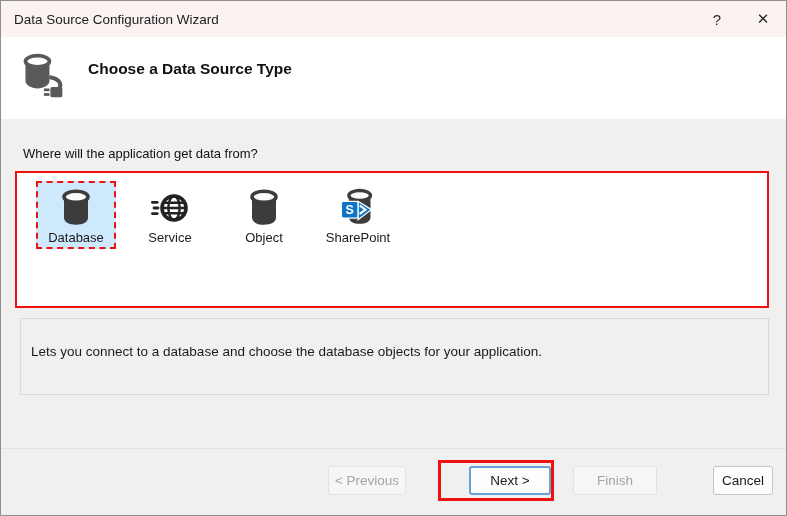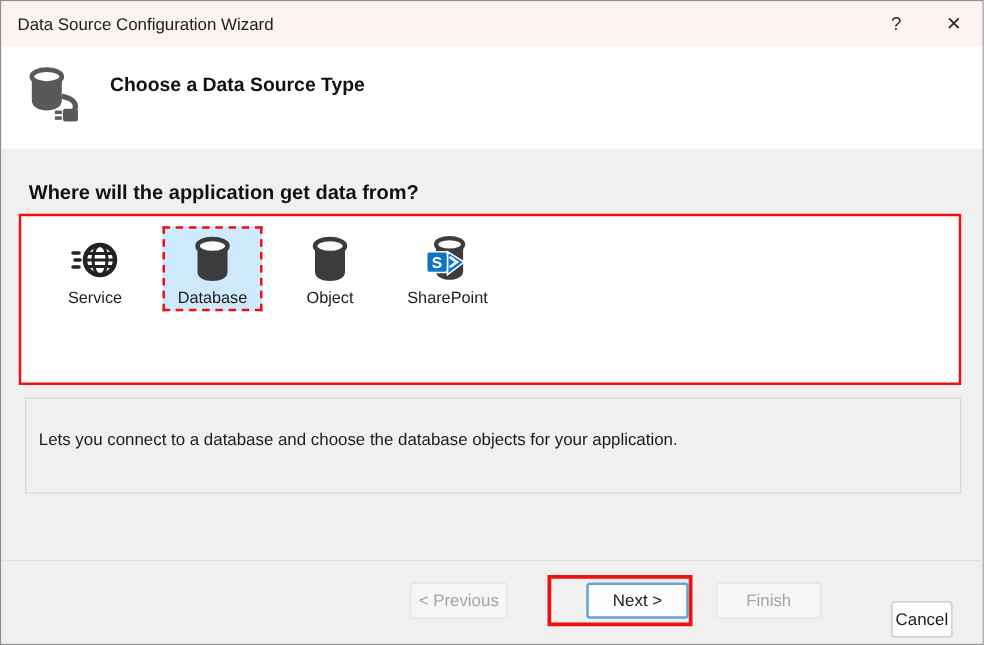--- a/index.html
+++ b/index.html
@@ -28,21 +28,21 @@
     flex:0 0 82px; background:#ffffff; display:flex; align-items:flex-start;
   }
   .header-icon { margin:15px 0 0 18px; width:48px; height:48px; }
   .header-title {
     margin:23px 0 0 21px; font-size:15.5px; font-weight:bold; color:#111;
   }
   
   .content { flex:1 1 auto; position:relative; background:#f0f0f0; }
   .question {
     position:absolute; left:22px; top:27px;
-    font-size:16px; font-weight:bold; color:#111;
+    font-size:13px; font-weight:normal; color:#111;
   }
   .listbox {
     position:absolute; left:14px; top:52px; width:754px; height:137px;
     box-sizing:border-box; background:#ffffff;
     border:2px solid #ee1111;
     display:flex; align-items:flex-start;
     padding:8px 0 0 19px; gap:14px;
   }
   .tile {
     width:76px; height:64px; box-sizing:content-box;
@@ -70,21 +70,21 @@
   .btn.normal   { background:#fdfdfd; border:1px solid #c5c5c5; color:#1b1b1b; }
   .btn.focused  { background:#fdfdfd; border:2px solid #66a1d7; color:#1b1b1b; }
   .btn-previous { left:327px; top:17px; width:78px; }
   .next-annotation {
     position:absolute; left:437px; top:11px; width:116px; height:41px;
     box-sizing:border-box; border:3px solid #ee1111;
     display:flex; align-items:center; justify-content:center;padding-left:28px;
   }
   .btn-next  { position:static; width:104px; }
   .btn-finish { left:572px; top:17px; width:84px;text-align:right; }
-  .btn-cancel { left:712px; top:32px; width:49px;text-align:center; }
+  .btn-cancel { left:712px; top:17px; width:60px;text-align:center; }
 </style>
 </head>
 <body>
 
 <div class="window">
 
   <div class="titlebar">
     <div class="titlebar-title">Data Source Configuration Wizard</div>
     <div class="titlebar-btn">?</div>
     <div class="titlebar-btn">✕</div>
@@ -102,46 +102,46 @@
       </svg>
     </span>
     <div class="header-title">Choose a Data Source Type</div>
   </div>
 
   <div class="content">
     <div class="question">Where will the application get data from?</div>
 
     <div class="listbox">
 
+      <div class="tile selected">
+        <span class="tile-iconwrap">
+          <svg width="32" height="40" viewBox="0 0 40 46">
+            <path d="M5 9 V35 C5 41 12 44 20 44 C28 44 35 41 35 35 V9" fill="#3c3c3c"></path>
+            <ellipse cx="20" cy="9" rx="15" ry="7" fill="#fbfbfb" stroke="#3c3c3c" stroke-width="4.5"></ellipse>
+          </svg>
+        </span>
+        <span class="tile-label">Database</span>
+      </div>
+
       <div class="tile">
         <span class="tile-iconwrap">
           <svg width="40" height="32" viewBox="0 0 50 40">
             <g stroke="#222" fill="none">
               <circle cx="30" cy="20" r="15" stroke-width="4.5"></circle>
               <ellipse cx="30" cy="20" rx="7" ry="15" stroke-width="3"></ellipse>
               <path d="M16.5 13.5 H43.5 M16.5 26.5 H43.5 M15 20 H45" stroke-width="3"></path>
             </g>
             <g stroke="#222" stroke-width="3.5" stroke-linecap="round">
               <line x1="3" y1="13" x2="9" y2="13"></line>
               <line x1="5" y1="20" x2="10" y2="20"></line>
               <line x1="3" y1="27" x2="9" y2="27"></line>
             </g>
           </svg>
         </span>
         <span class="tile-label">Service</span>
-      </div>
-
-      <div class="tile selected">
-        <span class="tile-iconwrap">
-          <svg width="32" height="40" viewBox="0 0 40 46">
-            <path d="M5 9 V35 C5 41 12 44 20 44 C28 44 35 41 35 35 V9" fill="#3c3c3c"></path>
-            <ellipse cx="20" cy="9" rx="15" ry="7" fill="#fbfbfb" stroke="#3c3c3c" stroke-width="4.5"></ellipse>
-          </svg>
-        </span>
-        <span class="tile-label">Database</span>
       </div>
 
       <div class="tile">
         <span class="tile-iconwrap">
           <svg width="32" height="40" viewBox="0 0 40 46">
             <path d="M5 9 V35 C5 41 12 44 20 44 C28 44 35 41 35 35 V9" fill="#3c3c3c"></path>
             <ellipse cx="20" cy="9" rx="15" ry="7" fill="#fbfbfb" stroke="#3c3c3c" stroke-width="4.5"></ellipse>
           </svg>
         </span>
         <span class="tile-label">Object</span>

